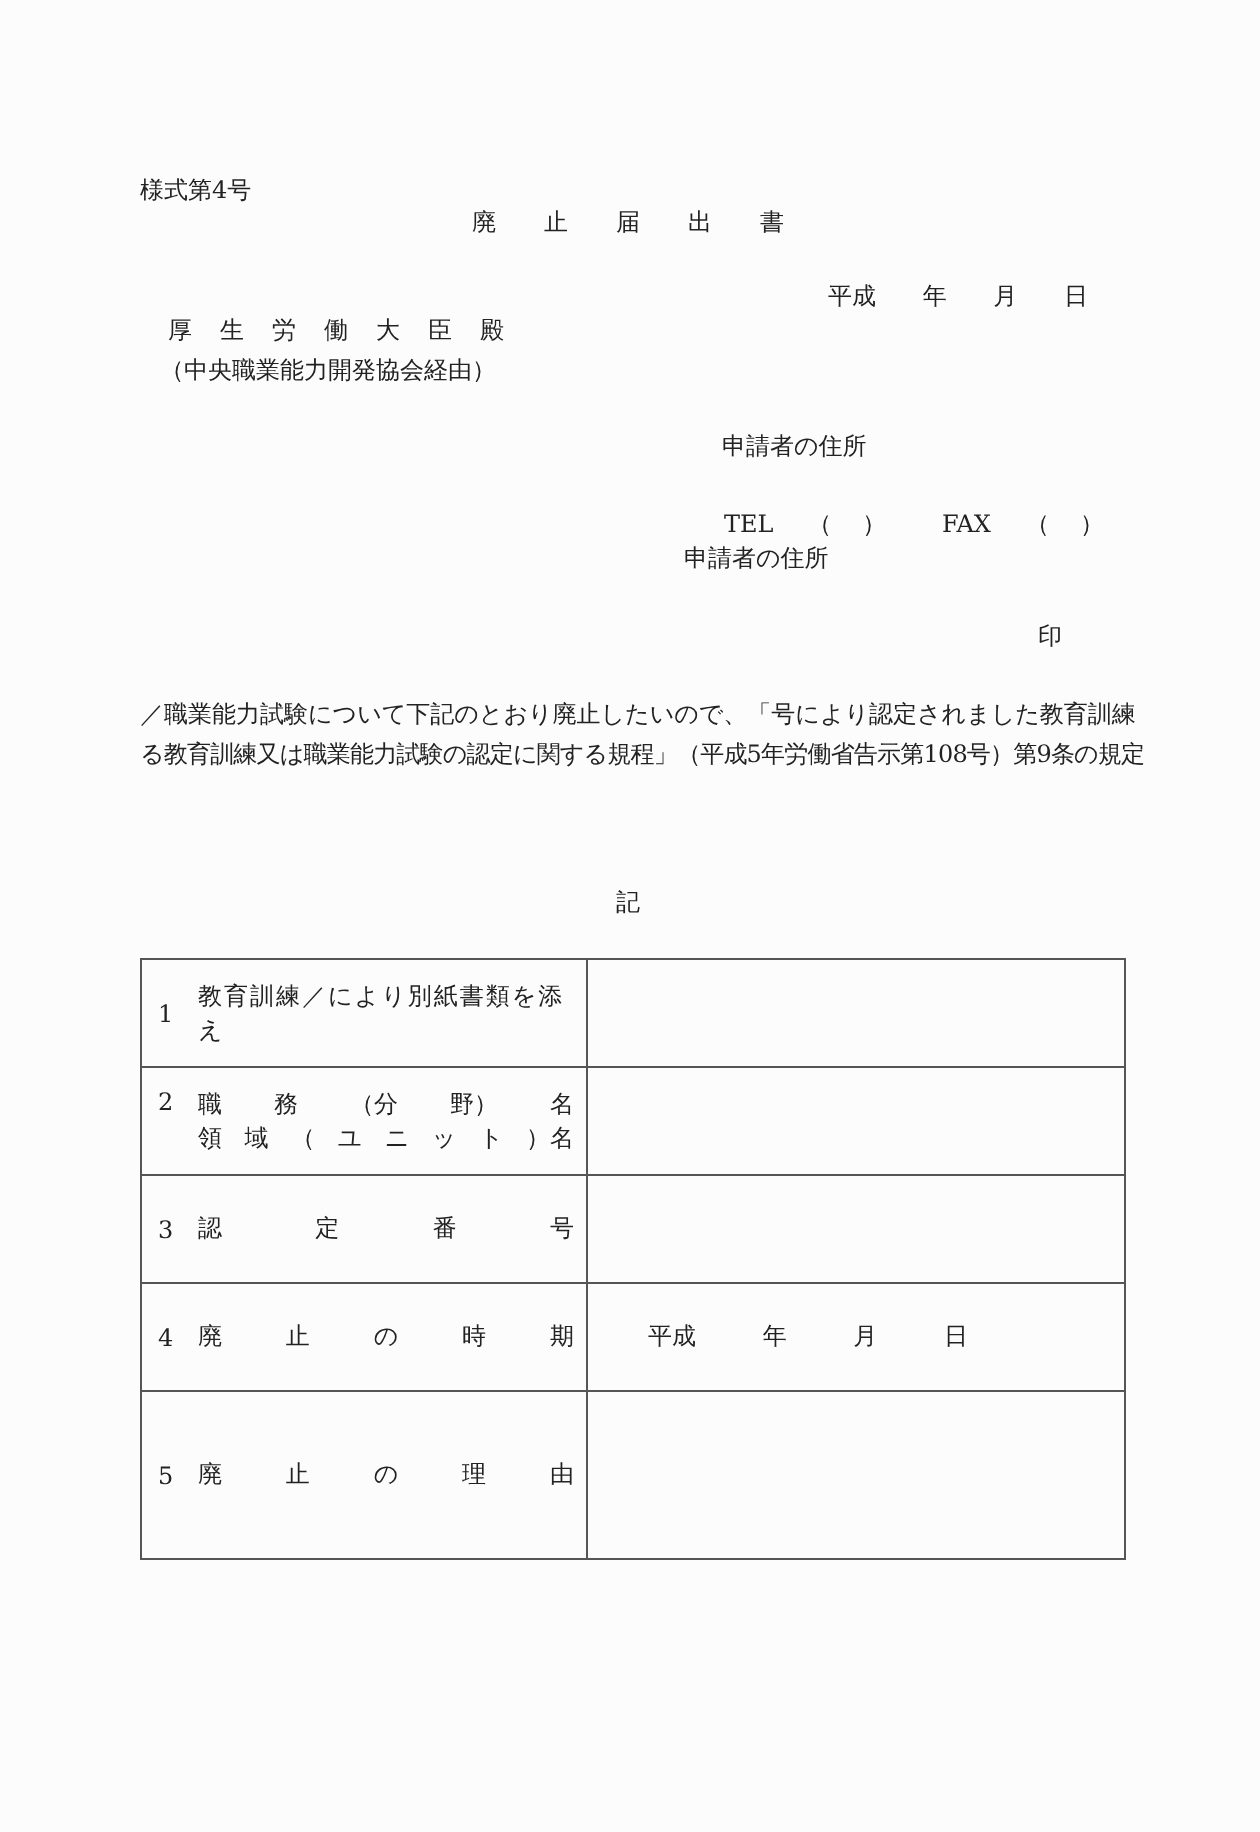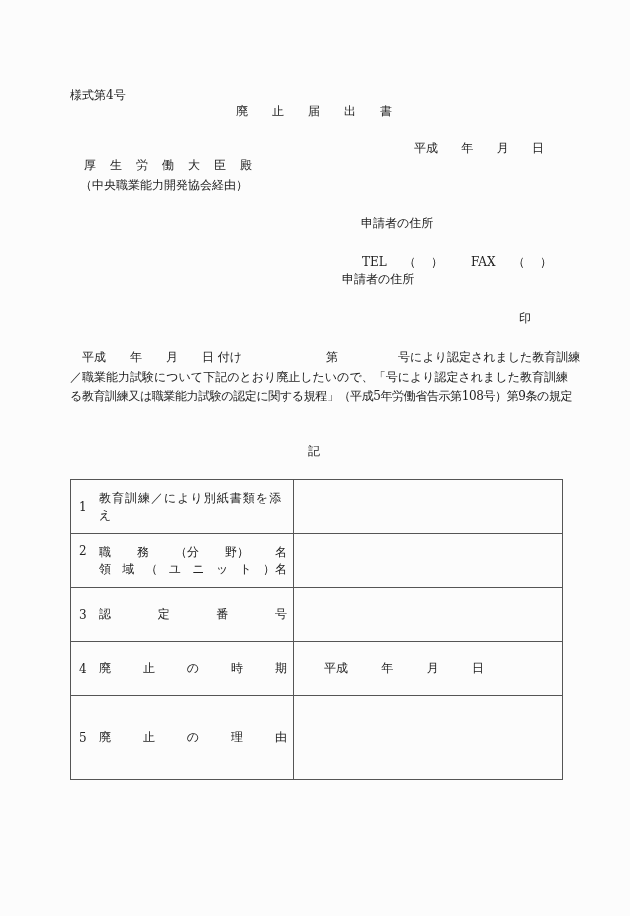--- a/index.html
+++ b/index.html
@@ -75,21 +75,20 @@
   <span style="width:41px;">）</span>
   <span style="width:43px;">FAX</span>
   <span style="width:28px;">（</span>
   <span>）</span>
 </div>
 
 <div class="abs name-label">申請者の住所</div>
 <div class="abs seal">印</div>
 
 <div class="abs body-text">
-  <span class="l">　平成　　年　　月　　日 付け　　　　　　　第　　　　　号により認定されました教育訓練</span>
   <span class="l">／職業能力試験について下記のとおり廃止したいので、「号により認定されました教育訓練</span>
   <span class="l" style="letter-spacing:-0.4px;">る教育訓練又は職業能力試験の認定に関する規程」（平成5年労働省告示第108号）第9条の規定</span>
 </div>
 
 <div class="abs ki">記</div>
 
 <table class="form">
   <tbody>
       <tr style="height:54px;">
     <td class="label">

